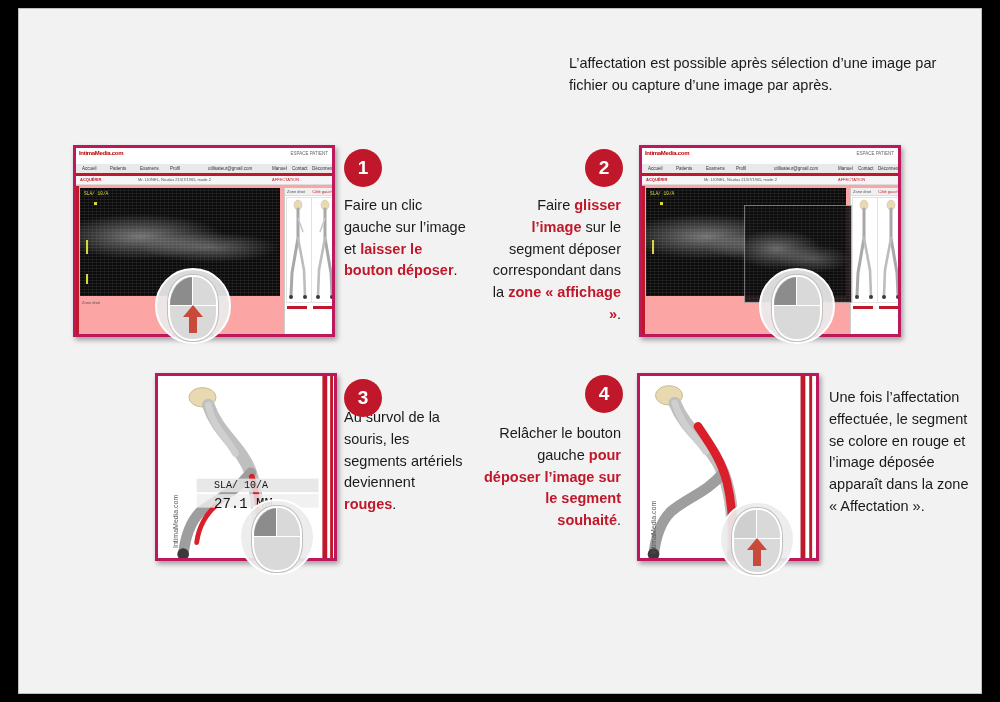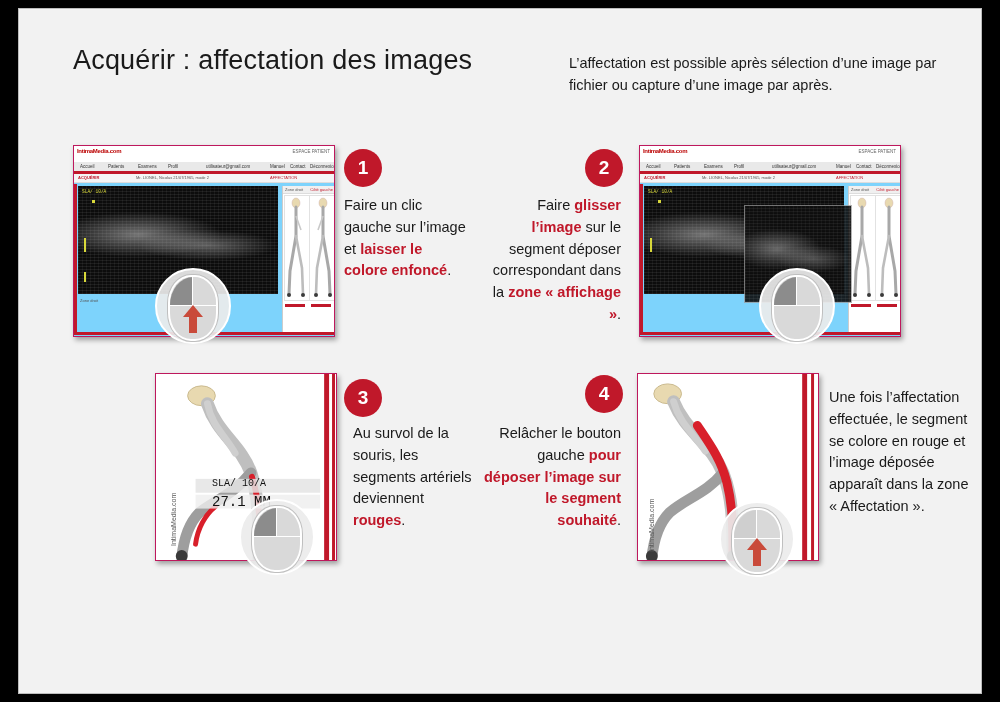--- a/index.html
+++ b/index.html
@@ -65,22 +65,22 @@
     color: #1a1a1a;
   }
   .caption .hl {
     color: #c0182a;
     font-weight: bold;
   }
 
   
   .shot {
     position: absolute;
-    background: #7dd3fc;
-    border: 1px solid #be185d;
+    background: #fca5a5;
+    border: 3px solid #be185d;
     box-sizing: border-box;
     overflow: hidden;
   }
   .shot.shadow { box-shadow: 2px 3px 5px rgba(0,0,0,0.35); }
 
   
   .app-topbar {
     position: absolute; left: 0; top: 0; right: 0; height: 16px;
     background: #ffffff; border-bottom: 1px solid #d9d9d9;
   }
@@ -197,21 +197,20 @@
     transform: rotate(-90deg);
     transform-origin: left top;
     white-space: nowrap;
   }
 </style>
 </head>
 <body>
 
 <div class="slide">
 
-  <div class="title">Acquérir : affectation des images</div>
   <div class="intro">L’affectation est possible après sélection d’une image par fichier ou capture d’une image par après.</div>
 
   <div class="shot shadow" style="left:54px; top:136px; width:262px; height:192px;">
     <div class="app-topbar">
       <div class="app-logo">IntimaMedia.com</div>
       <div class="app-logo-right">ESPACE PATIENT</div>
     </div>
     <div class="app-menubar">
       <span class="menu-item" style="left:6px;">Accueil</span>
       <span class="menu-item" style="left:34px;">Patients</span>
@@ -276,21 +275,21 @@
   <div class="mouse" style="left:149px; top:266px;">
     <div class="lbtn"></div>
     <div class="rbtn"></div>
     <svg style="position:absolute; left:11px; top:26px;" width="24" height="32" viewBox="0 0 24 32">
       <path d="M12 2 L22 14 L16 14 L16 30 L8 30 L8 14 L2 14 Z" fill="#c94a3a"></path>
     </svg>
   </div>
 
   <div class="badge" style="left:325px; top:140px;">1</div>
   <div class="caption" style="left:325px; top:186px; width:124px;">
-    <span>Faire un clic gauche sur l’image et </span><span class="hl">laisser le colore enfoncé</span><span>.</span>
+    <span>Faire un clic gauche sur l’image et </span><span class="hl">laisser le bouton déposer</span><span>.</span>
   </div>
 
   <div class="shot shadow" style="left:620px; top:136px; width:262px; height:192px;">
     <div class="app-topbar">
       <div class="app-logo">IntimaMedia.com</div>
       <div class="app-logo-right">ESPACE PATIENT</div>
     </div>
     <div class="app-menubar">
       <span class="menu-item" style="left:6px;">Accueil</span>
       <span class="menu-item" style="left:34px;">Patients</span>
@@ -387,21 +386,21 @@
     <div class="watermark" style="left:14px; top:172px;">IntimaMedia.com</div>
   </div>
 
   <div class="mouse-circle" style="left:220px; top:490px; width:72px; height:72px;"></div>
   <div class="mouse" style="left:233px; top:497px;">
     <div class="lbtn"></div>
     <div class="rbtn"></div>
   </div>
 
   <div class="badge" style="left:325px; top:370px;">3</div>
-  <div class="caption" style="left:325px; top:414px; width:120px;margin-left:9px;">
+  <div class="caption" style="left:325px; top:398px; width:120px;">
     <span>Au survol de la souris, les segments artériels deviennent </span><span class="hl">rouges</span><span>.</span>
   </div>
 
   <div class="shot shadow" style="left:618px; top:364px; width:182px; height:188px;">
     <svg class="tree" viewBox="0 0 182 188" preserveAspectRatio="none">
       <rect x="0" y="0" width="182" height="188" fill="#ffffff"></rect>
       <rect x="166" y="0" width="5" height="188" fill="#c0182a"></rect>
       <rect x="175" y="0" width="3" height="188" fill="#c0182a"></rect>
       <ellipse cx="30" cy="20" rx="14" ry="10" fill="#e8d9b0" stroke="#c9b98e" stroke-width="1"></ellipse>
       <path d="M36 28 C48 58, 74 70, 86 100 C96 126, 96 152, 96 186" stroke="#bfbfbf" stroke-width="13" fill="none" stroke-linecap="round"></path>

